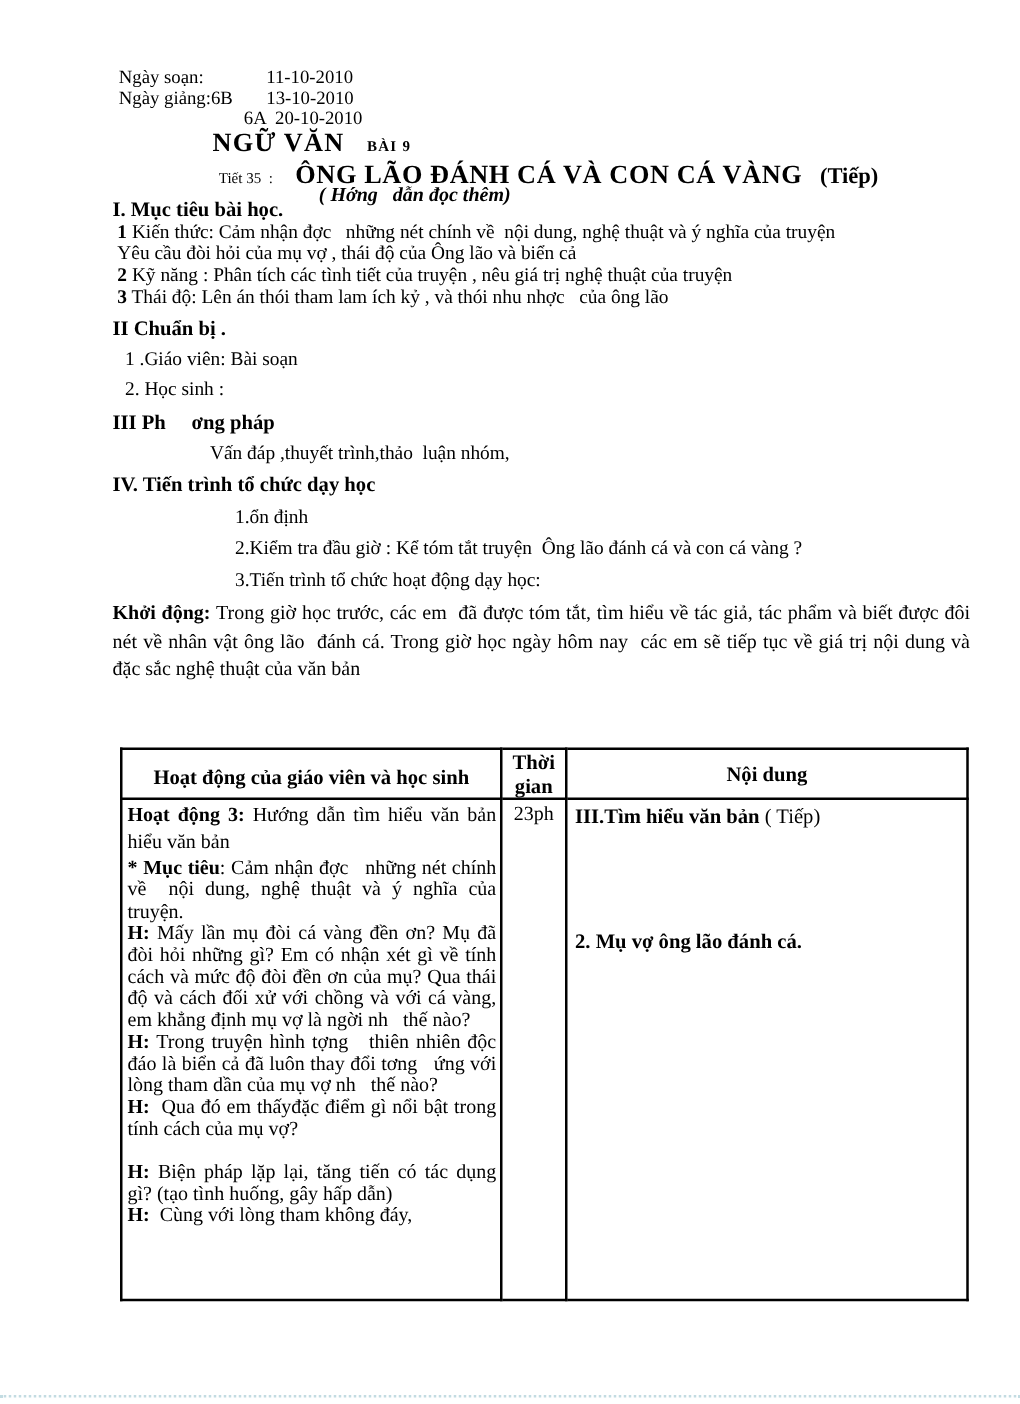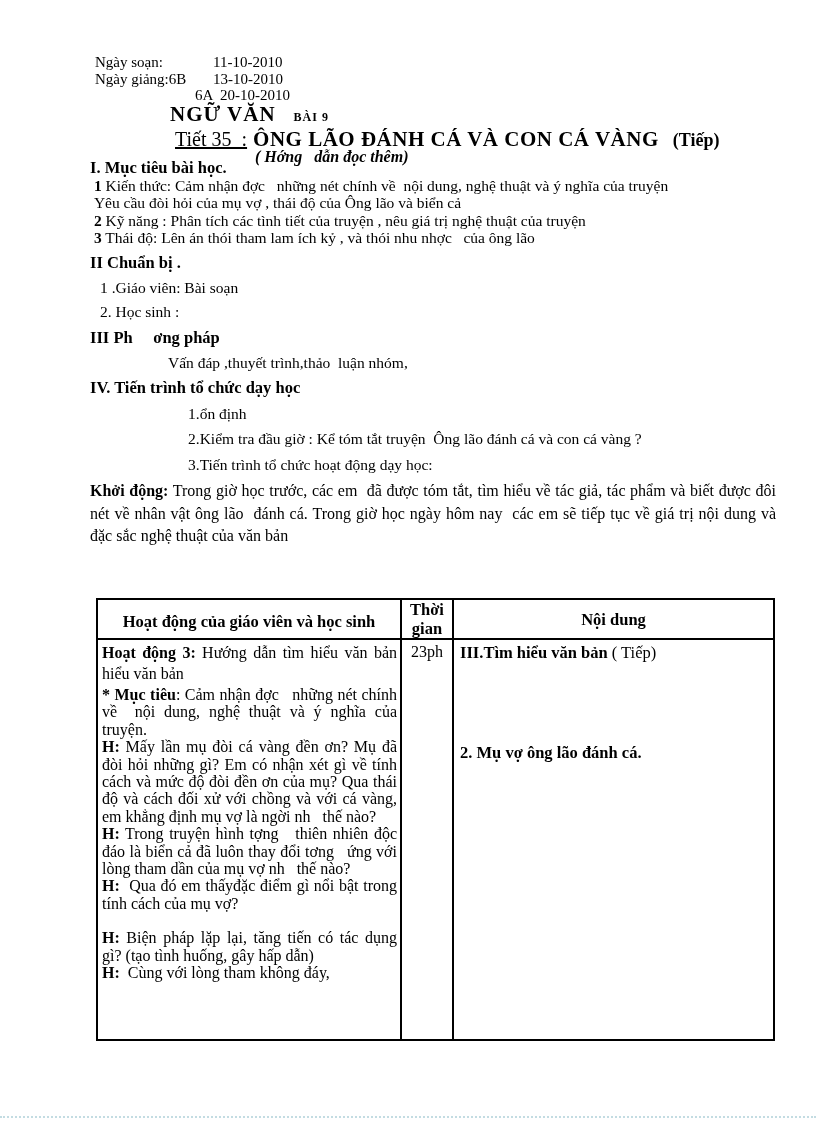--- a/index.html
+++ b/index.html
@@ -19,22 +19,22 @@
   .dates .lbl{display:inline-block;}
   .dates .lbl-w{width:118px;}
   .dates .indent{margin-left:100px;text-align:right;}
 
   
   .title-block{position:absolute;left:0;top:103px;width:816px;line-height:1.1;}
   .t1{margin-left:170px;}
   .course{font-weight:bold;font-size:21px;letter-spacing:1px;}
   .bai{font-weight:bold;font-size:12px;margin-left:14px;letter-spacing:1px;}
   .t2{margin-left:175px;margin-top:2px;}
-  .tiet{font-size:20px;text-decoration:underline;}
-  .main-title{font-weight:bold;font-size:21px;margin-left:2px;letter-spacing:0.5px;}
+  .tiet{font-size:12px;}
+  .main-title{font-weight:bold;font-size:21px;margin-left:14px;letter-spacing:0.5px;}
   .tiep{font-weight:bold;font-size:18px;margin-left:10px;}
   .t3{margin-left:255px;margin-top:-3px;font-weight:bold;font-style:italic;font-size:16px;}
 
   
   .sections{position:absolute;left:90px;top:159px;width:686px;font-size:15.5px;line-height:17.6px;}
   .h{font-weight:bold;font-size:16.5px;}
   .sec1 p{margin:0;}
   .h2x{margin-top:7px;}
   .prep-item{margin:7px 0 0 10px;}
   .h3x{margin-top:8px;}

